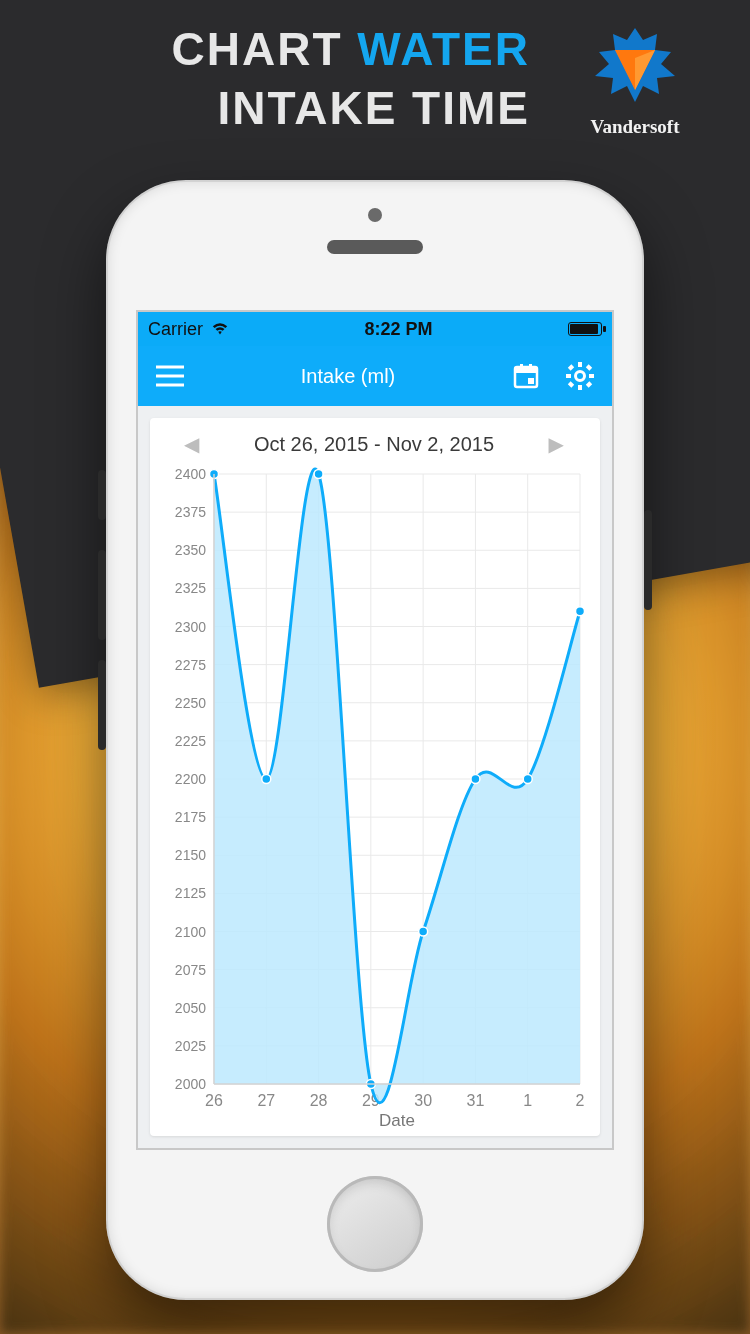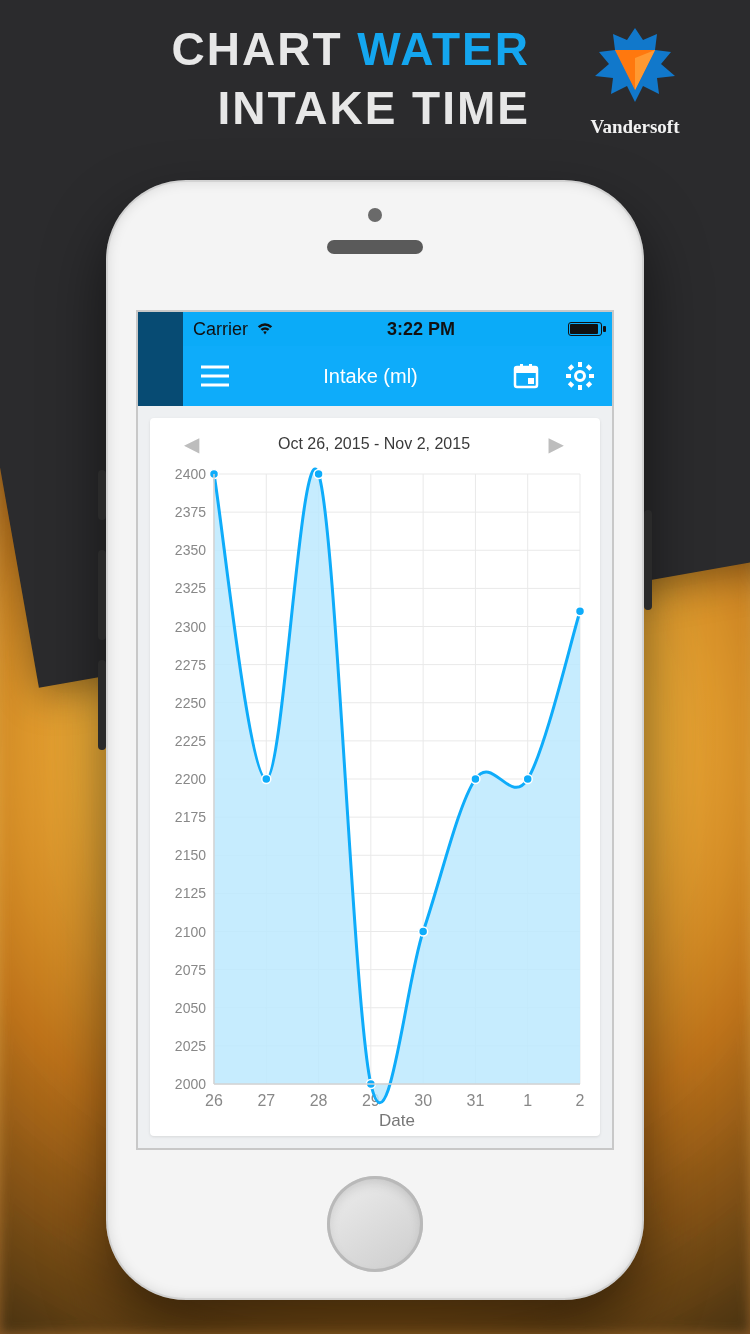--- a/index.html
+++ b/index.html
@@ -58,21 +58,21 @@
     box-shadow: inset 0 0 0 3px #b9b9b9, inset 0 6px 12px rgba(0,0,0,0.15);
   }
   .side-btn { position:absolute; background:#2a2a2a; border-radius:4px; }
   .sb-left1 { left:-8px; top:290px; width:8px; height:50px; }
   .sb-left2 { left:-8px; top:370px; width:8px; height:90px; }
   .sb-left3 { left:-8px; top:480px; width:8px; height:90px; }
   .sb-right { right:-8px; top:330px; width:8px; height:100px; }
 
   .screen {
     position:absolute; left:30px; right:30px; top:130px; bottom:150px;
-    background:#0c4a6e; border:2px solid #c8c8c8; overflow:hidden;padding-left:45px;
+    background:#7dd3fc; border:2px solid #c8c8c8; overflow:hidden;
   }
   
   .status {
     height:34px; background:#17a8ee; color:#111; font-size:18px;
     display:flex; align-items:center; justify-content:space-between; padding:0 10px;
     font-weight:500;
   }
   .status .left { display:flex; align-items:center; gap:8px; }
   .status .wifi { width:18px; height:14px; }
   .status .time { font-weight:600; font-size:18px; color:#111; }
@@ -90,21 +90,21 @@
   .navbar .right { display:flex; gap:18px; }
 
   
   .content { position:absolute; top:94px; left:0; right:0; bottom:0; background:#eef0f2; padding:12px; }
   .card {
     background:#fff; border-radius:4px; height:100%; padding:14px 10px 8px 8px;
     box-shadow:0 1px 3px rgba(0,0,0,0.1); position:relative; display:flex; flex-direction:column;
   }
   .range-row { display:flex; align-items:center; justify-content:space-between; padding:0 26px 10px; }
   .range-arrow { color:#bdbdbd; font-size:20px; cursor:pointer; user-select:none; }
-  .range-label { color:#3a3a3a; font-size:16px; }
+  .range-label { color:#3a3a3a; font-size:20px; }
   .chart-wrap { flex:1; position:relative; }
 </style>
 </head>
 <body>
 
 <div class="stage">
   <div class="blur-bg"></div>
   <div class="diag-overlay"></div>
 
   <div class="promo">
@@ -133,21 +133,21 @@
 
     <div class="screen">
 
       <div class="status">
         <div class="left">
           <span>Carrier</span>
           <svg class="wifi" viewBox="0 0 20 14">
               <path d="M10 13 L12 10 Q10 9 8 10 Z M5 7 Q10 3 15 7 L13 9 Q10 6.5 7 9 Z M2 4 Q10 -3 18 4 L16 6 Q10 0.5 4 6 Z" fill="#111"></path>
             </svg>
         </div>
-        <div class="time">3:22 PM</div>
+        <div class="time">8:22 PM</div>
         <div style="display:flex;align-items:center;gap:6px">
           <div class="batt"></div>
         </div>
       </div>
 
       <div class="navbar">
         <div class="icon">
           <svg width="28" height="22" viewBox="0 0 28 22">
               <path d="M0 2h28M0 11h28M0 20h28" stroke="#fff" stroke-width="3"></path>
             </svg>

